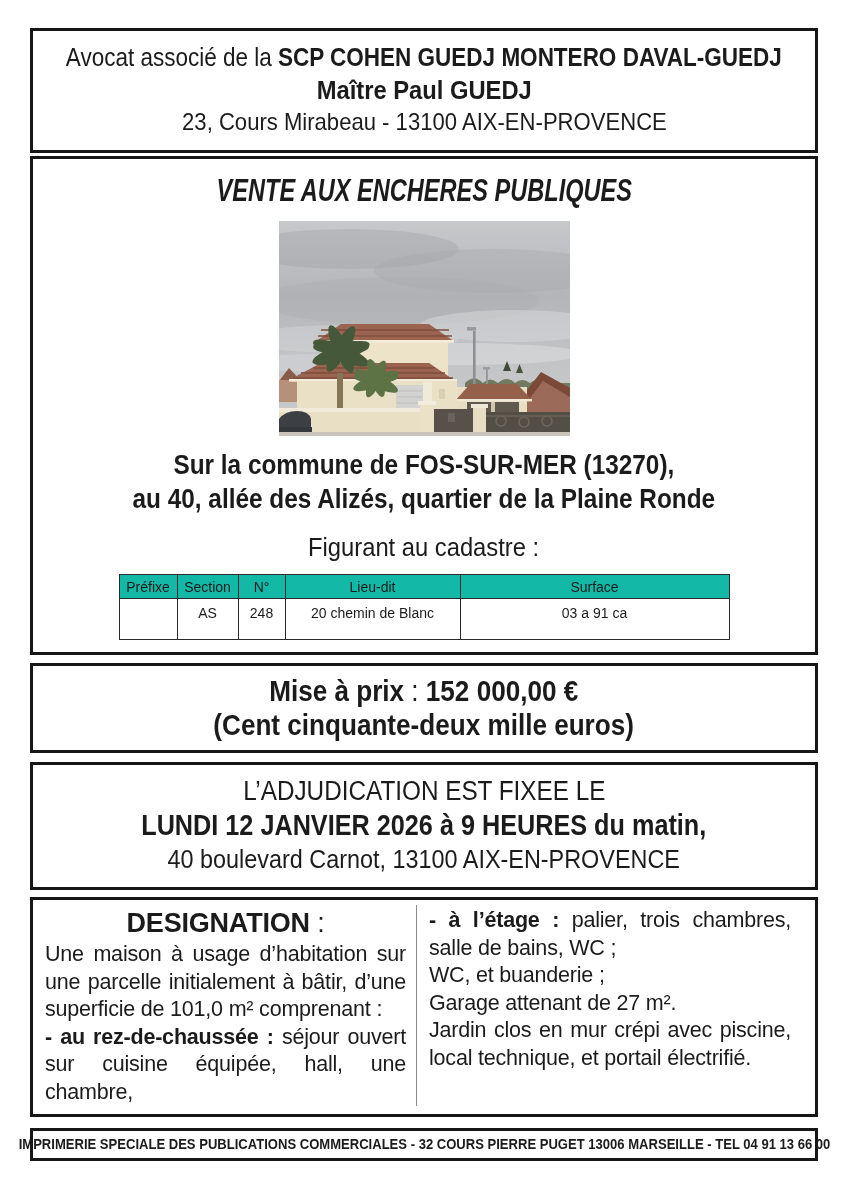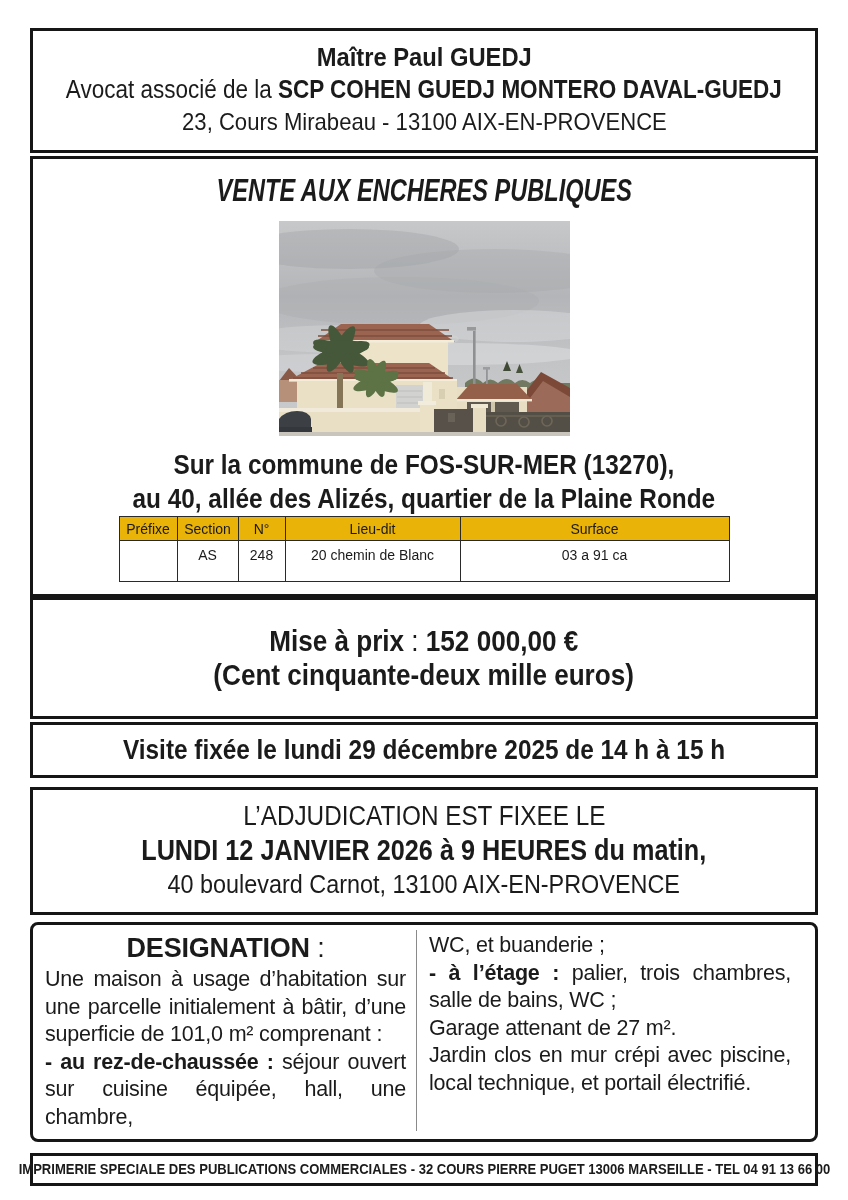--- a/index.html
+++ b/index.html
@@ -33,65 +33,65 @@
   .main{margin-top:3px;padding:14px 8px 12px 8px;}
   .title{font-size:31px;font-weight:bold;line-height:36px;margin-bottom:12px;font-style:italic;}
   .photo-wrap{display:flex;justify-content:center;margin-bottom:12px;}
   .addr{font-size:28px;font-weight:bold;line-height:34px;}
   .cadastre-label{font-size:25px;line-height:30px;margin-top:16px;margin-bottom:12px;}
   table.cad{border-collapse:collapse;margin:0 auto;table-layout:fixed;}
   table.cad th,table.cad td{
     border:1.5px solid #2a2a2a;font-weight:normal;
     font-size:14px;text-align:center;padding:0 2px;box-sizing:border-box;
   }
-  table.cad th{background:#eab308;height:24px;}
+  table.cad th{background:#14b8a6;height:24px;}
   table.cad td{height:41px;vertical-align:top;padding-top:6px;}
   .c-prefixe{width:58px;} .c-section{width:61px;} .c-num{width:47px;}
   .c-lieu{width:175px;} .c-surface{width:269px;}
 
   
-  .price{margin-top:0;padding:24px 8px;}
+  .price{margin-top:8px;padding:8px 8px;}
   .price-l1{font-size:29px;line-height:34px;}
   .price-l2{font-size:29px;font-weight:bold;line-height:34px;}
 
   
   .visit{margin-top:3px;padding:8px 8px;}
   .visit-l{font-size:28px;font-weight:bold;line-height:34px;}
 
   
   .adj{margin-top:9px;padding:10px 8px 12px 8px;}
   .adj-l1{font-size:27px;line-height:33px;}
   .adj-l2{font-size:29px;font-weight:bold;line-height:35px;}
   .adj-l3,.adj-l4{font-size:26px;line-height:32px;}
 
   
-  .desig{margin-top:7px;display:flex;padding:5px 20px 8px 6px;border-radius:8px;}
+  .desig{margin-top:7px;display:flex;padding:5px 20px 8px 6px;}
   .col{width:50%;box-sizing:border-box;font-size:21.5px;line-height:27.5px;letter-spacing:-0.2px;}
   .col-left{padding:2px 10px 0 6px;border-right:1.5px solid #8a8a8a;}
   .col-right{padding:2px 4px 0 12px;}
   .desig-head{text-align:center;font-size:27px;line-height:32px;margin-bottom:2px;}
   .jp{text-align:justify;text-justify:inter-word;margin:0;}
 
   
   .foot{margin-top:11px;padding:3px 4px 5px 4px;}
   .foot-l1{font-size:15px;font-weight:bold;line-height:19px;}
 
   .tc{text-align:center;}
 </style>
 </head>
 <body>
 
 <div class="page">
 
   <div class="box hdr tc">
+    <div class="cline hdr-l2">
+      <span class="sqz s90"><span>Avocat associé de la </span><span class="b">SCP COHEN GUEDJ MONTERO DAVAL-GUEDJ</span></span>
+    </div>
     <div class="cline hdr-l1">
       <span class="sqz s95">Maître Paul GUEDJ</span>
-    </div>
-    <div class="cline hdr-l2">
-      <span class="sqz s90"><span>Avocat associé de la </span><span class="b">SCP COHEN GUEDJ MONTERO DAVAL-GUEDJ</span></span>
     </div>
     <div class="cline hdr-l3">
       <span class="sqz s92">23, Cours Mirabeau - 13100 AIX-EN-PROVENCE</span>
     </div>
   </div>
 
   <div class="box main tc">
     <div class="cline title">
       <span class="sqz s76">VENTE AUX ENCHERES PUBLIQUES</span>
     </div>
@@ -212,20 +212,23 @@
       </svg>
     </div>
 
     <div class="cline addr">
       <span class="sqz s87">Sur la commune de FOS-SUR-MER (13270),</span>
     </div>
     <div class="cline addr">
       <span class="sqz s87">au 40, allée des Alizés, quartier de la Plaine Ronde</span>
     </div>
 
+    <div class="cline cadastre-label">
+      <span class="sqz s95">Figurant au cadastre :</span>
+    </div>
 
     <table class="cad">
       <thead>
         <tr>
           <th class="c-prefixe">Préfixe</th>
           <th class="c-section">Section</th>
           <th class="c-num">N°</th>
           <th class="c-lieu">Lieu-dit</th>
           <th class="c-surface">Surface</th>
         </tr>
@@ -244,25 +247,20 @@
 
   <div class="box price tc">
     <div class="cline price-l1">
       <span class="sqz s90"><span class="b">Mise à prix</span><span> : </span><span class="b">152 000,00 €</span></span>
     </div>
     <div class="cline price-l2">
       <span class="sqz s90">(Cent cinquante-deux mille euros)</span>
     </div>
   </div>
 
-  <div class="box visit tc">
-    <div class="cline visit-l">
-      <span class="sqz s87">Visite fixée le lundi 29 décembre 2025 de 14 h à 15 h</span>
-    </div>
-  </div>
 
   <div class="box adj tc">
     <div class="cline adj-l1">
       <span class="sqz s90">L’ADJUDICATION EST FIXEE LE</span>
     </div>
     <div class="cline adj-l2">
       <span class="sqz s87">LUNDI 12 JANVIER 2026 à 9 HEURES du matin,</span>
     </div>
     <div class="cline adj-l4">
       <span class="sqz s90">40 boulevard Carnot, 13100 AIX-EN-PROVENCE</span>
@@ -271,22 +269,22 @@
 
   <div class="box desig">
     <div class="col col-left">
       <div class="desig-head">
         <span class="b">DESIGNATION</span><span> :</span>
       </div>
       <p class="jp"><span>Une maison à usage d’habitation sur une parcelle initialement à bâtir, d’une superficie de 101,0 m² comprenant :</span></p>
       <p class="jp"><span class="b">- au rez-de-chaussée :</span><span> séjour ouvert sur cuisine équipée, hall, une chambre,</span></p>
     </div>
     <div class="col col-right">
+      <p class="jp"><span class="b">- à l’étage :</span><span> palier, trois chambres, salle de bains, WC ;</span></p>
       <p class="jp"><span>WC, et buanderie ;</span></p>
-      <p class="jp"><span class="b">- à l’étage :</span><span> palier, trois chambres, salle de bains, WC ;</span></p>
       <p class="jp"><span>Garage attenant de 27 m².</span></p>
       <p class="jp"><span>Jardin clos en mur crépi avec piscine, local technique, et portail électrifié.</span></p>
     </div>
   </div>
 
   <div class="box foot tc">
     <div class="cline foot-l1">
       <span class="sqz s87">IMPRIMERIE SPECIALE DES PUBLICATIONS COMMERCIALES - 32 COURS PIERRE PUGET 13006 MARSEILLE - TEL 04 91 13 66 00</span>
     </div>
 

